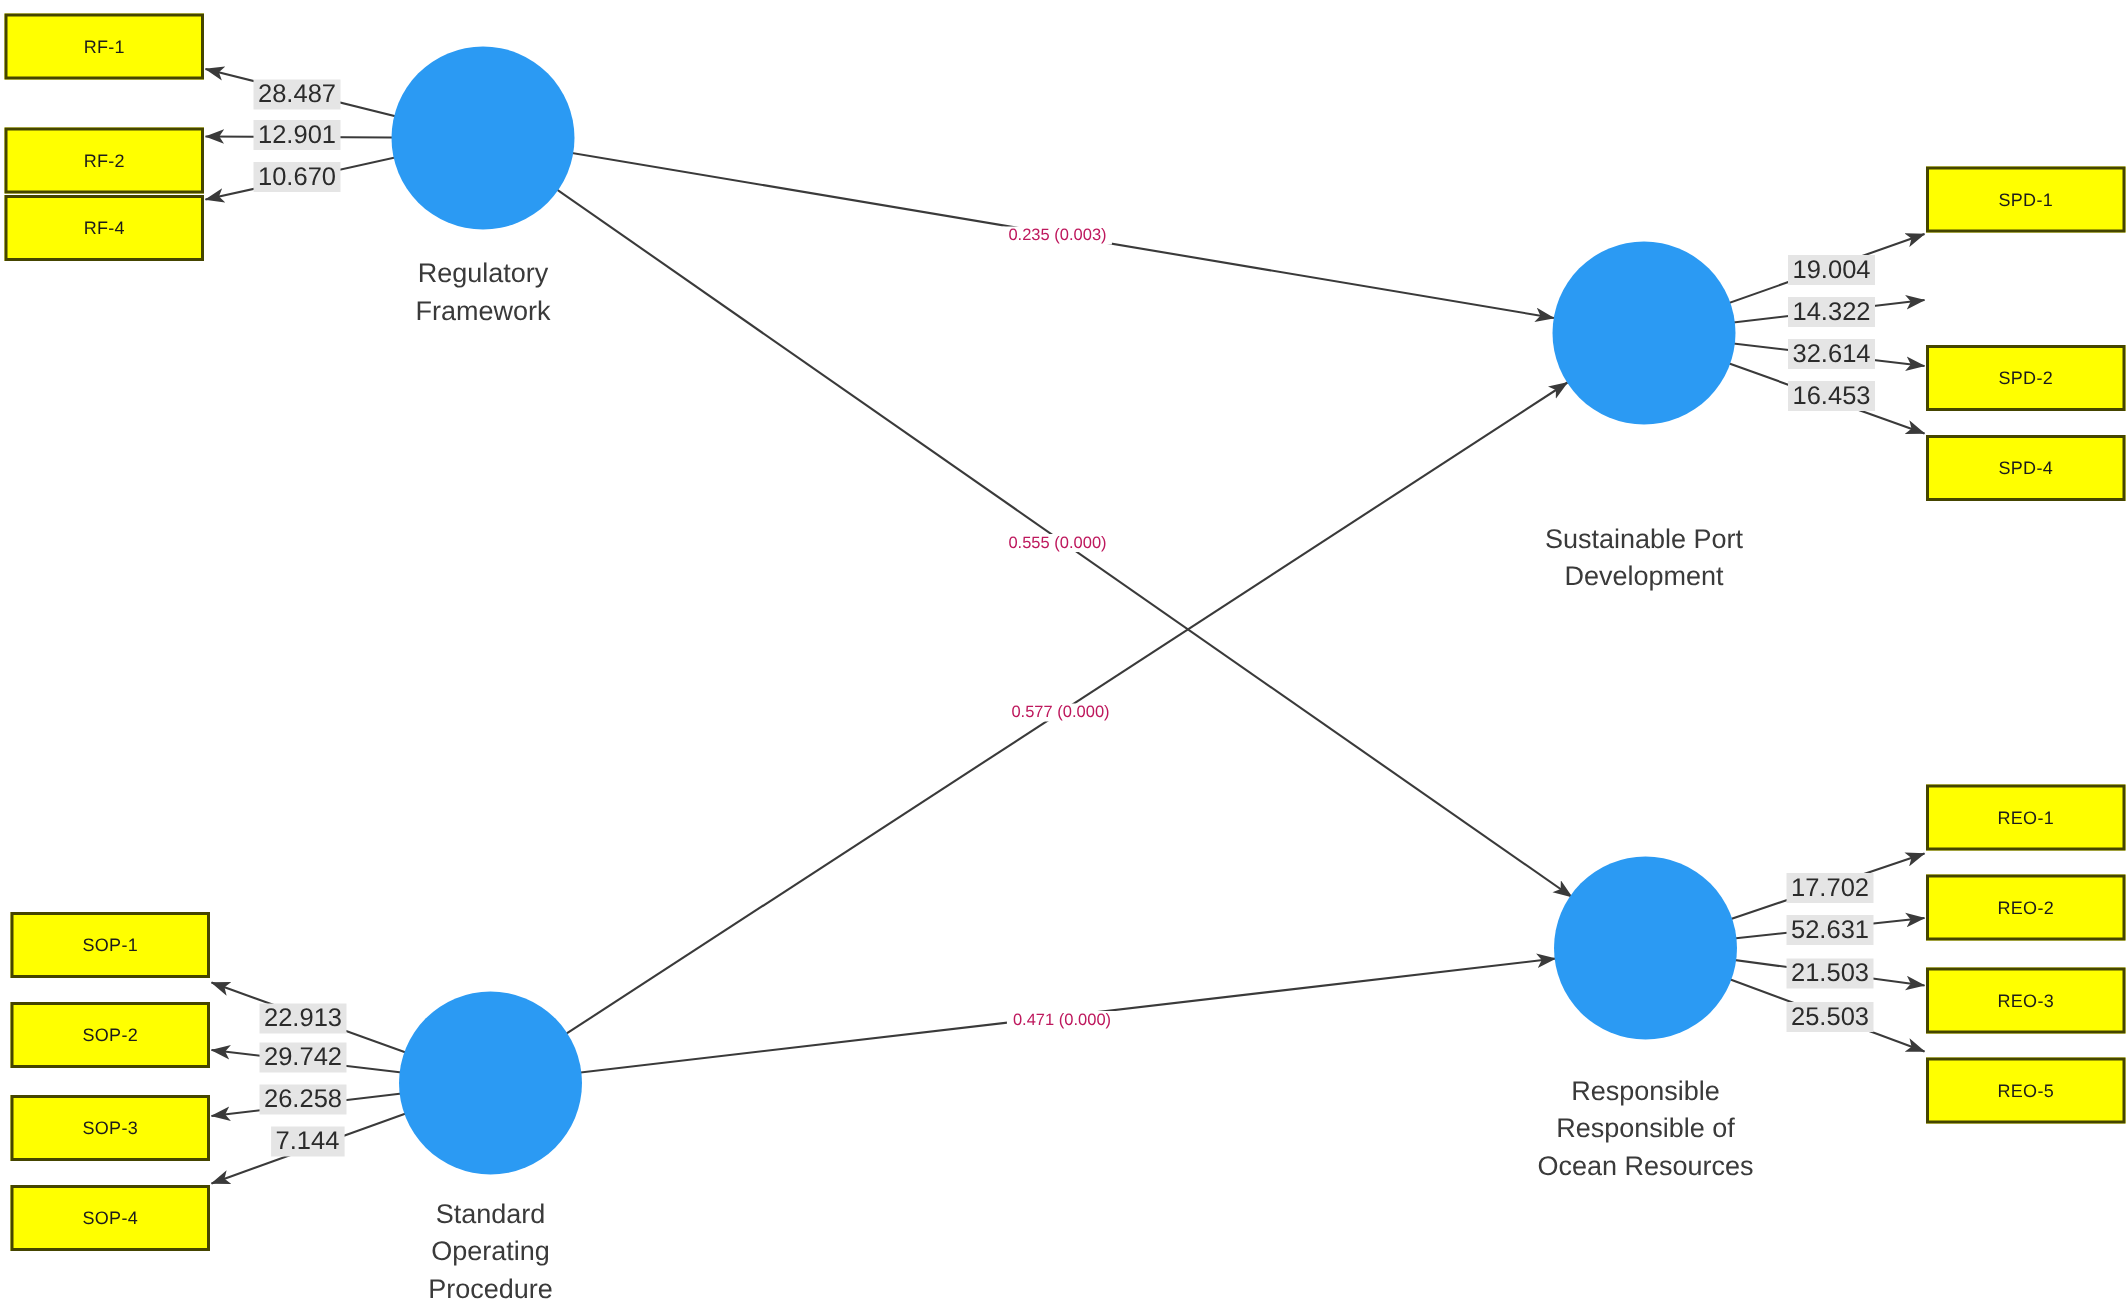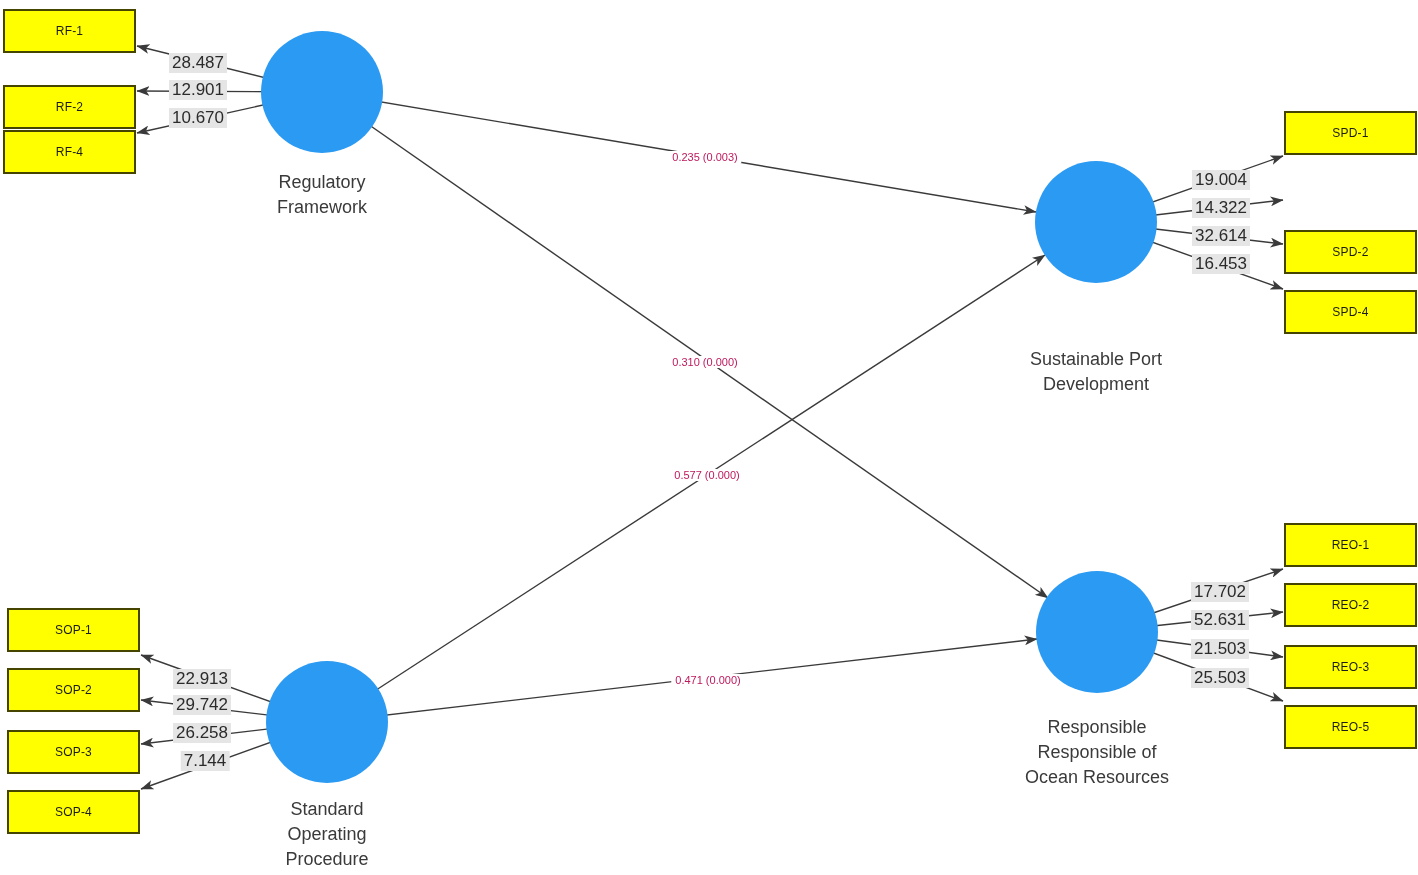--- a/index.html
+++ b/index.html
@@ -201,17 +201,17 @@
   <div class="num-label" style="left:202px; top:705px;">29.742</div>
   <div class="num-label" style="left:202px; top:733px;">26.258</div>
   <div class="num-label" style="left:205px; top:761px;">7.144</div>
 
   <div class="num-label" style="left:1220px; top:592px;">17.702</div>
   <div class="num-label" style="left:1220px; top:620px;">52.631</div>
   <div class="num-label" style="left:1220px; top:649px;">21.503</div>
   <div class="num-label" style="left:1220px; top:678px;">25.503</div>
 
   <div class="path-label" style="left:705px; top:157px;">0.235 (0.003)</div>
-  <div class="path-label" style="left:705px; top:362px;">0.310 (0.000)</div>
+  <div class="path-label" style="left:705px; top:362px;">0.555 (0.000)</div>
   <div class="path-label" style="left:707px; top:475px;">0.577 (0.000)</div>
   <div class="path-label" style="left:708px; top:680px;">0.471 (0.000)</div>
 
 </div>
 
 </body></html>

